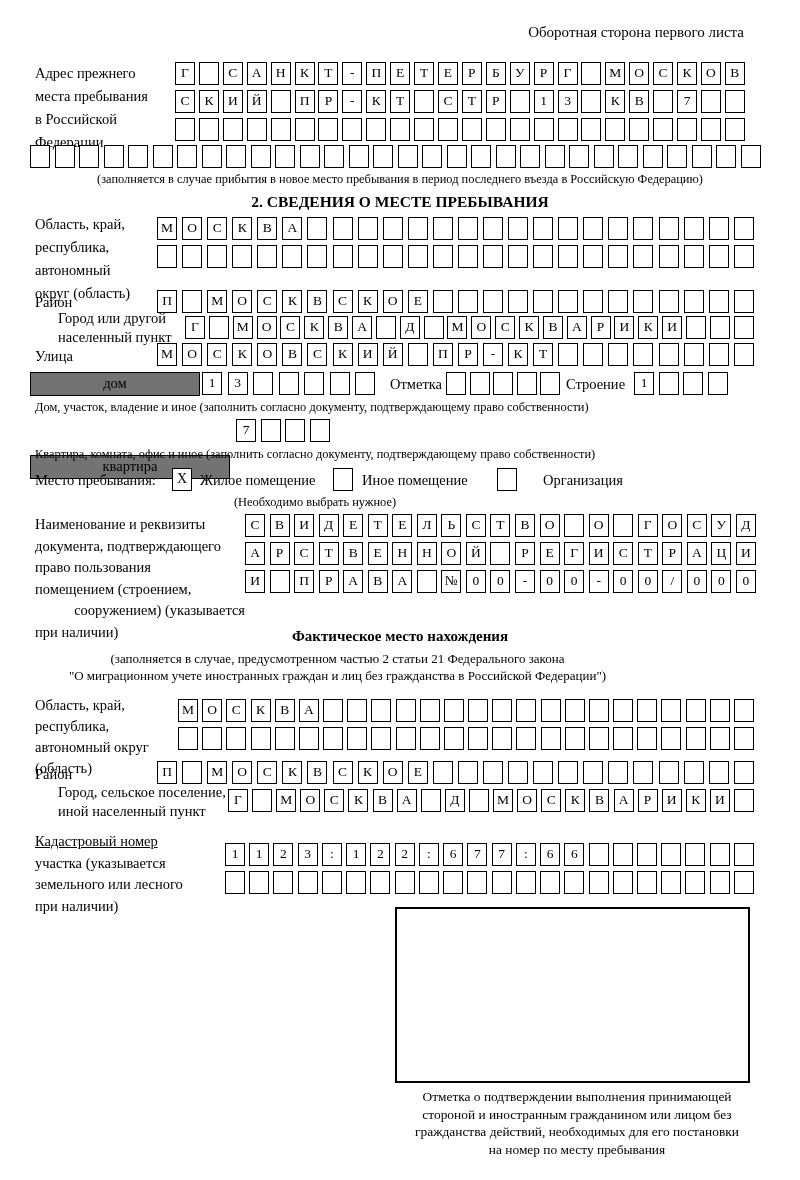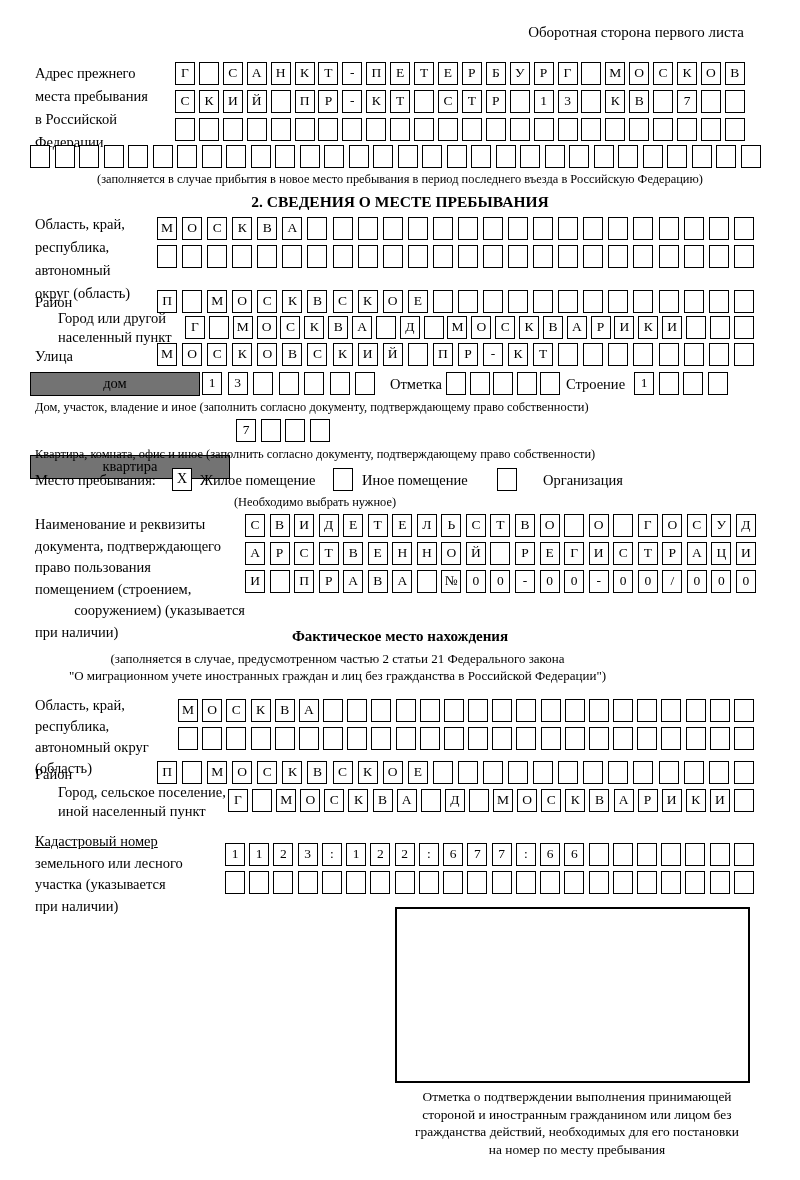--- a/index.html
+++ b/index.html
@@ -539,22 +539,22 @@
       <span class="cell">А</span>
       <span class="cell">Р</span>
       <span class="cell">И</span>
       <span class="cell">К</span>
       <span class="cell">И</span>
       <span class="cell">&nbsp;</span>
     </div>
 
   <div class="abs" style="left:35px;top:831px;width:190px;">
     <div class="lbl" style="line-height:21.5px;text-decoration:underline;">Кадастровый номер</div>
+    <div class="lbl" style="line-height:21.5px;">участка (указывается</div>
     <div class="lbl" style="line-height:21.5px;">земельного или лесного</div>
-    <div class="lbl" style="line-height:21.5px;">участка (указывается</div>
     <div class="lbl" style="line-height:21.5px;">при наличии)</div>
   </div>
   <div class="abs cells" style="left:225px;top:843px;width:529px;">
       <span class="cell">1</span>
       <span class="cell">1</span>
       <span class="cell">2</span>
       <span class="cell">3</span>
       <span class="cell">:</span>
       <span class="cell">1</span>
       <span class="cell">2</span>

